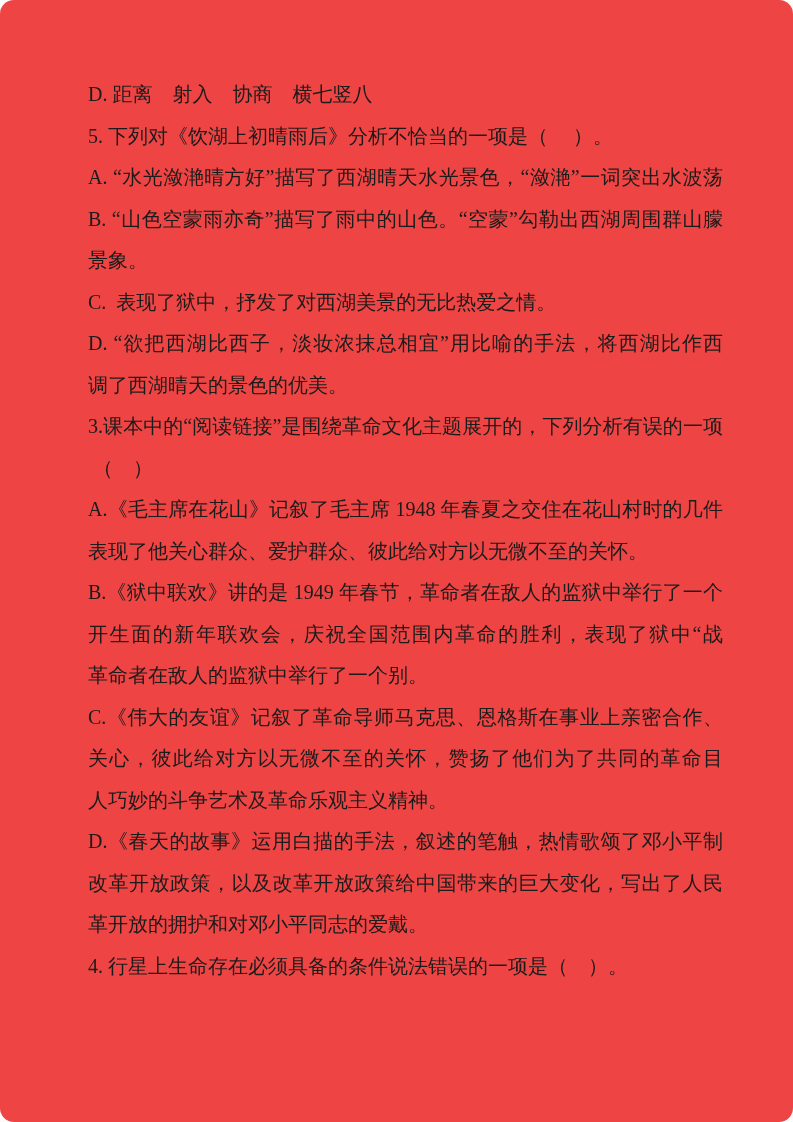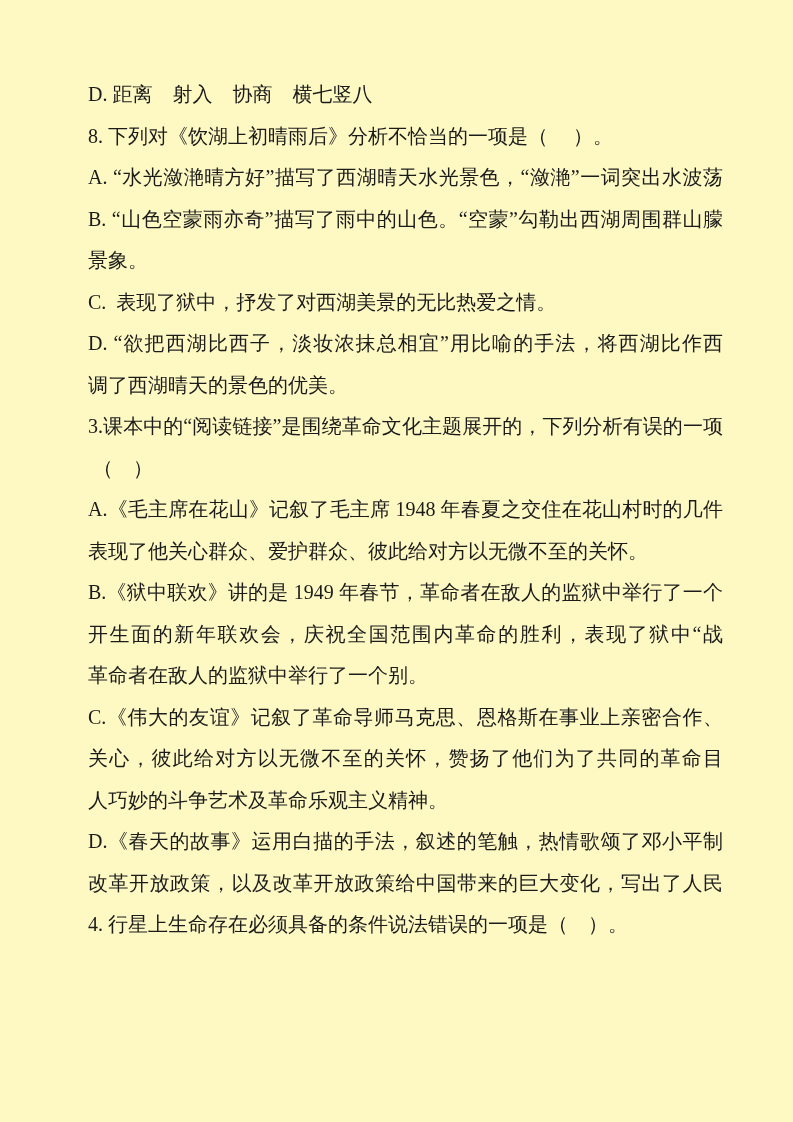--- a/index.html
+++ b/index.html
@@ -40,27 +40,27 @@
   .line.fill {
     white-space: normal;
     text-align: justify;
     text-align-last: justify;
     max-height: 41.5px;
   }
 </style>
 </head>
 <body style="background: rgb(252, 252, 252);">
 
-<div class="page" style="background: #fef9c3;">
+<div class="page" style="background: #ef4444; border-radius: 14px;">
   <div class="doc" style="color: rgb(27, 27, 27);">
       <div class="para">
         <div class="line">D. 距离　射入　协商　横七竖八</div>
       </div>
       <div class="para">
-        <div class="line">8. 下列对《饮湖上初晴雨后》分析不恰当的一项是（　 ）。</div>
+        <div class="line">5. 下列对《饮湖上初晴雨后》分析不恰当的一项是（　 ）。</div>
       </div>
       <div class="para">
         <div class="line fill">A. “水光潋滟晴方好”描写了西湖晴天水光景色，“潋滟”一词突出水波荡漾、</div>
       </div>
       <div class="para">
         <div class="line fill">B. “山色空蒙雨亦奇”描写了雨中的山色。“空蒙”勾勒出西湖周围群山朦胧的</div>
         <div class="line">景象。</div>
       </div>
       <div class="para">
         <div class="line">C.  表现了狱中，抒发了对西湖美景的无比热爱之情。</div>
@@ -83,18 +83,19 @@
         <div class="line">革命者在敌人的监狱中举行了一个别。</div>
       </div>
       <div class="para">
         <div class="line fill">C.《伟大的友谊》记叙了革命导师马克思、恩格斯在事业上亲密合作、互相</div>
         <div class="line fill">关心，彼此给对方以无微不至的关怀，赞扬了他们为了共同的革命目标，在</div>
         <div class="line">人巧妙的斗争艺术及革命乐观主义精神。</div>
       </div>
       <div class="para">
         <div class="line fill">D.《春天的故事》运用白描的手法，叙述的笔触，热情歌颂了邓小平制定的</div>
         <div class="line fill">改革开放政策，以及改革开放政策给中国带来的巨大变化，写出了人民对改</div>
+        <div class="line">革开放的拥护和对邓小平同志的爱戴。</div>
       </div>
       <div class="para">
         <div class="line">4. 行星上生命存在必须具备的条件说法错误的一项是（　）。</div>
       </div>
     </div>
 </div>
 
 </body></html>

